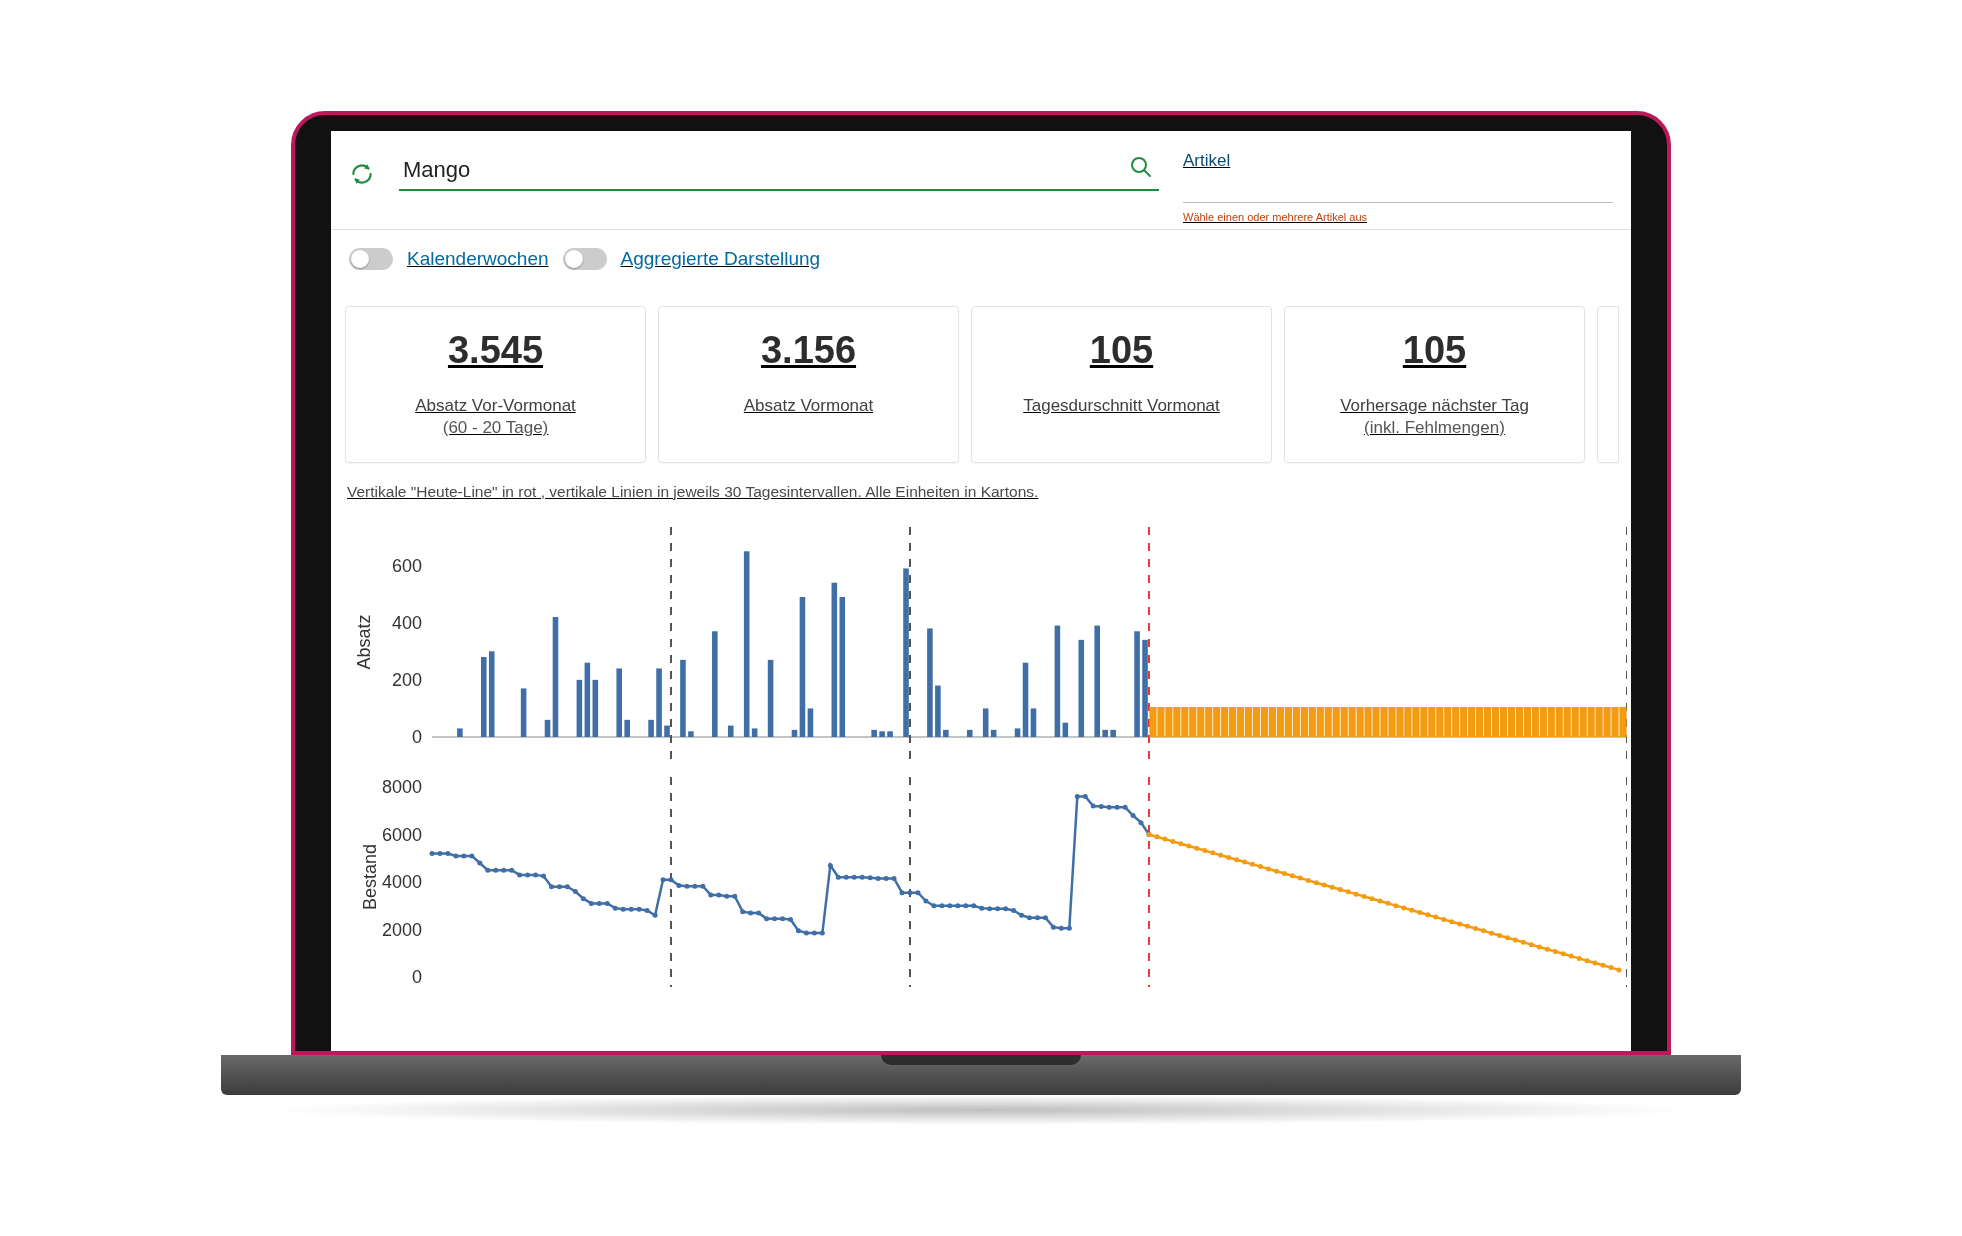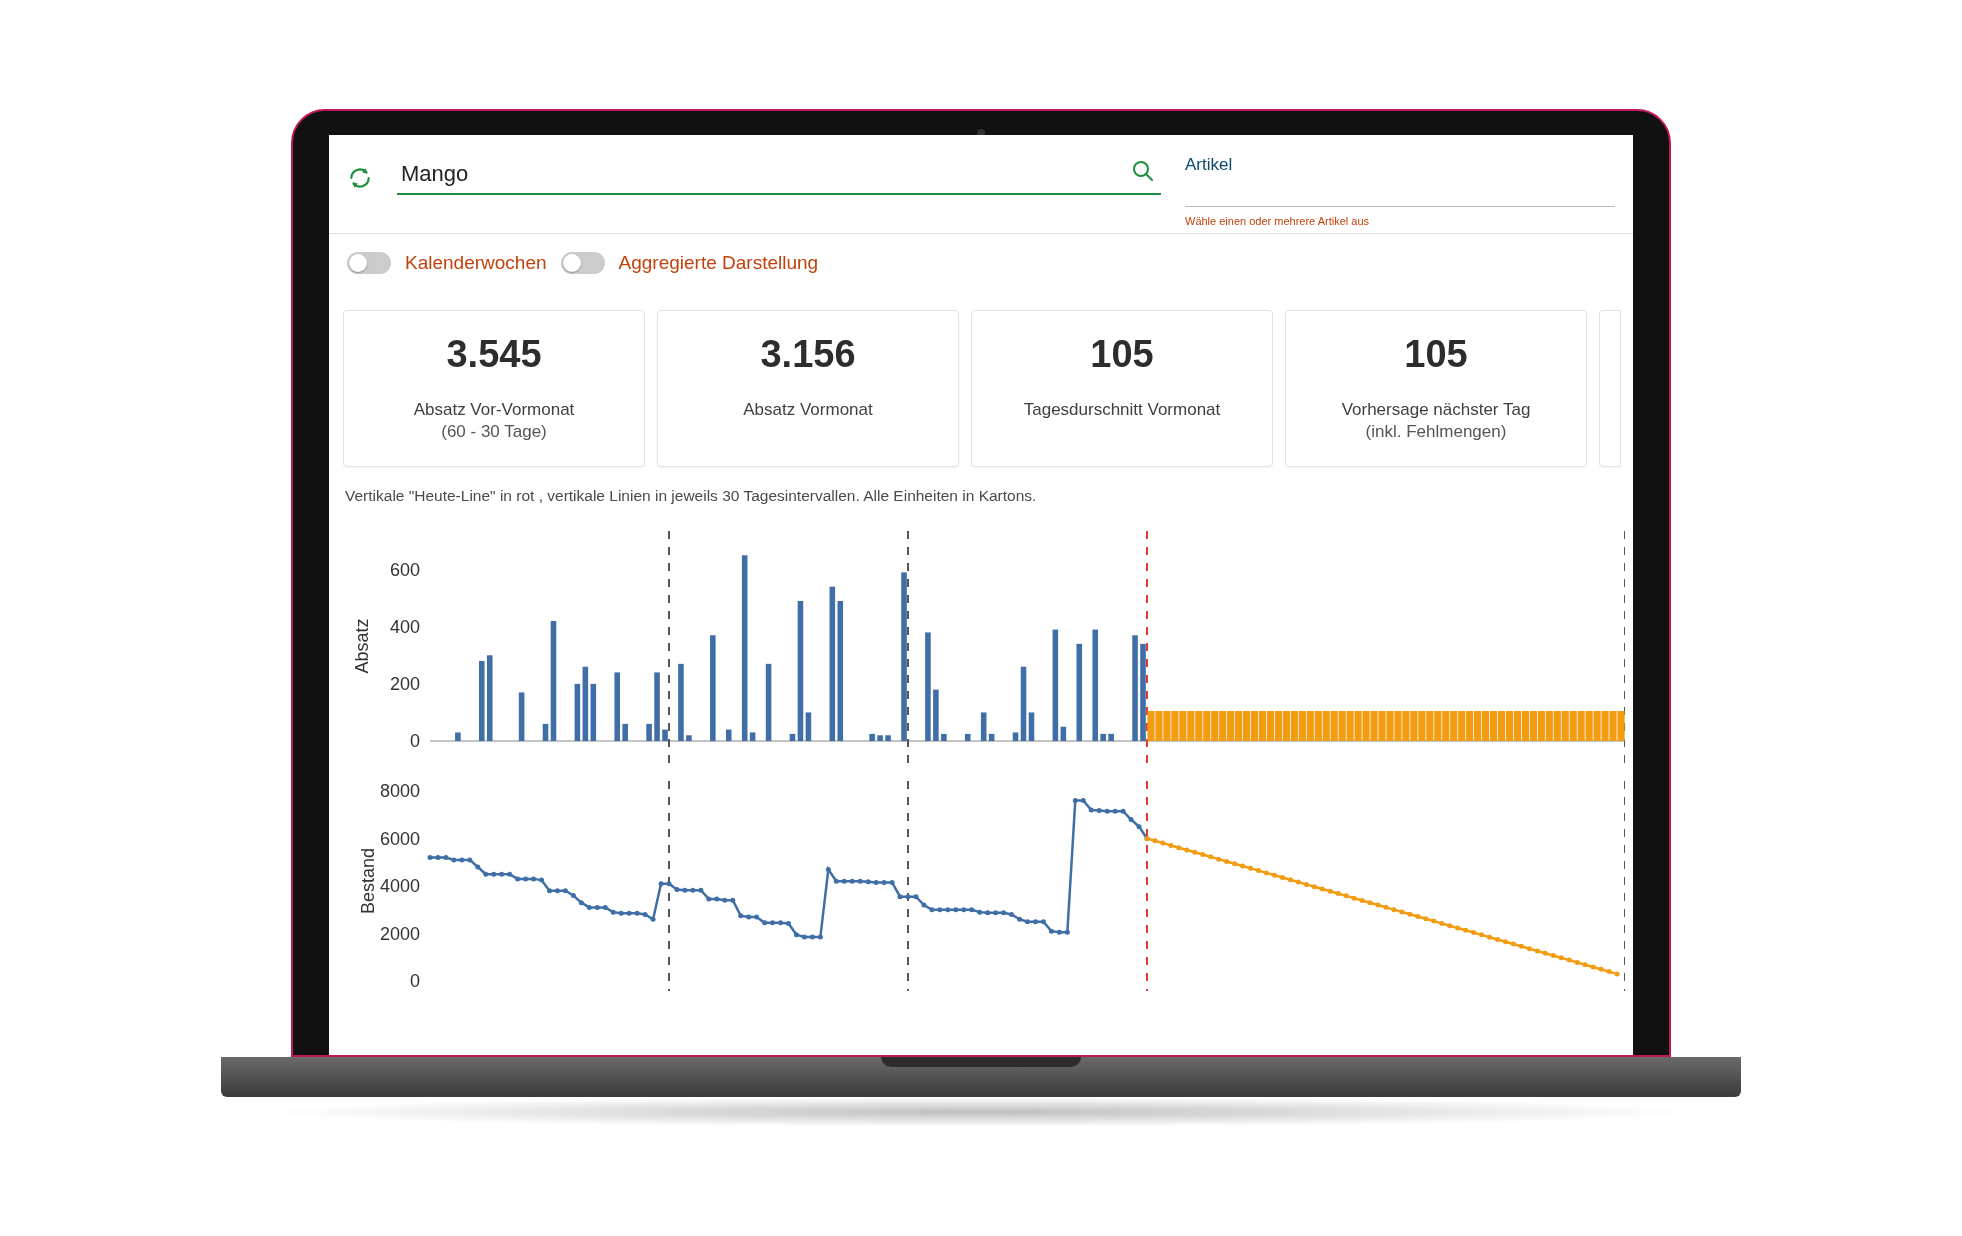--- a/index.html
+++ b/index.html
@@ -15,23 +15,24 @@
   }
 
   
   .laptop {
     width: 1380px;
     position: relative;
   }
   .bezel {
     background: #111;
     border-radius: 34px 34px 0 0;
-    padding: 24px 36px 0 36px;
-    border: 2px solid #be185d;
+    padding: 16px 36px 0 36px;
+    border: 4px solid #be185d;
     position: relative;
+    text-decoration: underline;
   }
   .camera {
     position: absolute;
     top: 18px; left: 50%;
     width: 8px; height: 8px;
     background: #333; border-radius: 50%;
     transform: translateX(-50%);
   }
   .screen {
     background: #fff;
@@ -107,21 +108,21 @@
   .switch {
     width:44px; height:22px; border-radius:11px; background:#ccc; position:relative;
     flex:0 0 auto;
   }
   .switch::after{
     content:""; position:absolute; left:2px; top:2px;
     width:18px; height:18px; border-radius:50%; background:#fff;
     box-shadow:0 1px 2px rgba(0,0,0,0.3);
   }
   .switch.off::after{ left:2px; }
-  .toggle-label{ font-size:19px; color:#c2410c; }
+  .toggle-label{ font-size:19px; color:#0369a1; }
 
   .cards {
     display:flex; gap:12px; padding: 26px 12px 10px 14px;
   }
   .card {
     flex:1 1 0;
     border:1px solid #e2e2e2;
     border-radius:4px;
     text-align:center;
     padding: 22px 10px 24px 10px;
@@ -189,21 +190,21 @@
           <div class="switch off"></div>
           <span class="toggle-label">Kalenderwochen</span>
           <div class="switch off"></div>
           <span class="toggle-label">Aggregierte Darstellung</span>
         </div>
 
         <div class="cards">
           <div class="card">
             <div class="card-num">3.545</div>
             <div class="card-label">Absatz Vor-Vormonat</div>
-            <div class="card-sub">(60 - 30 Tage)</div>
+            <div class="card-sub">(60 - 20 Tage)</div>
           </div>
           <div class="card">
             <div class="card-num">3.156</div>
             <div class="card-label">Absatz Vormonat</div>
             <div class="card-sub"></div>
           </div>
           <div class="card">
             <div class="card-num">105</div>
             <div class="card-label">Tagesdurschnitt Vormonat</div>
             <div class="card-sub"></div>

